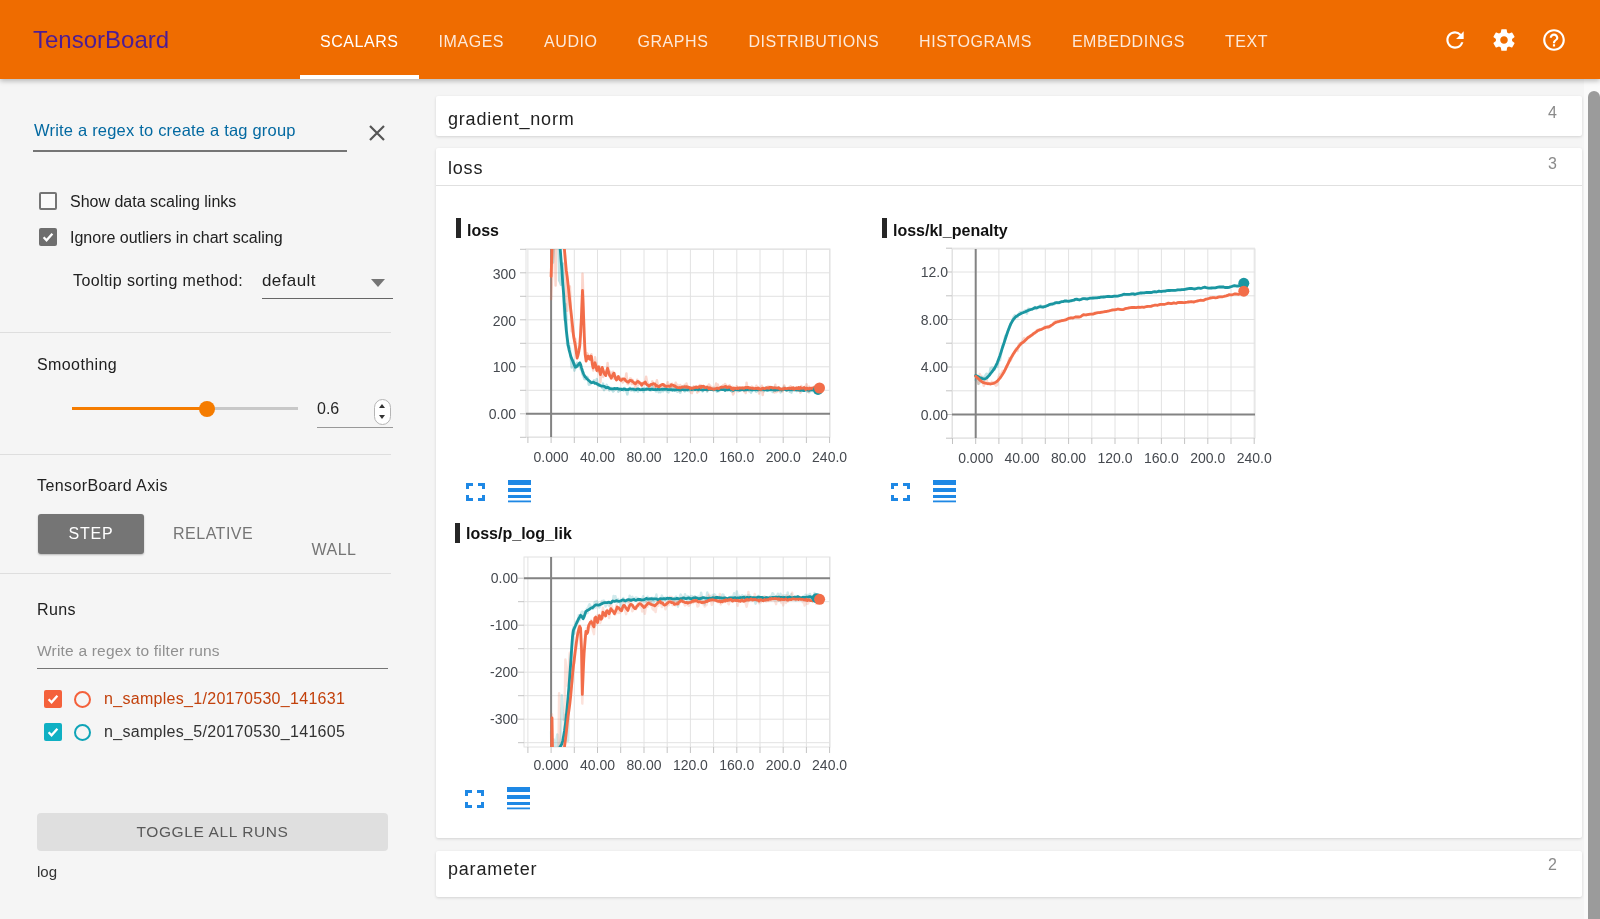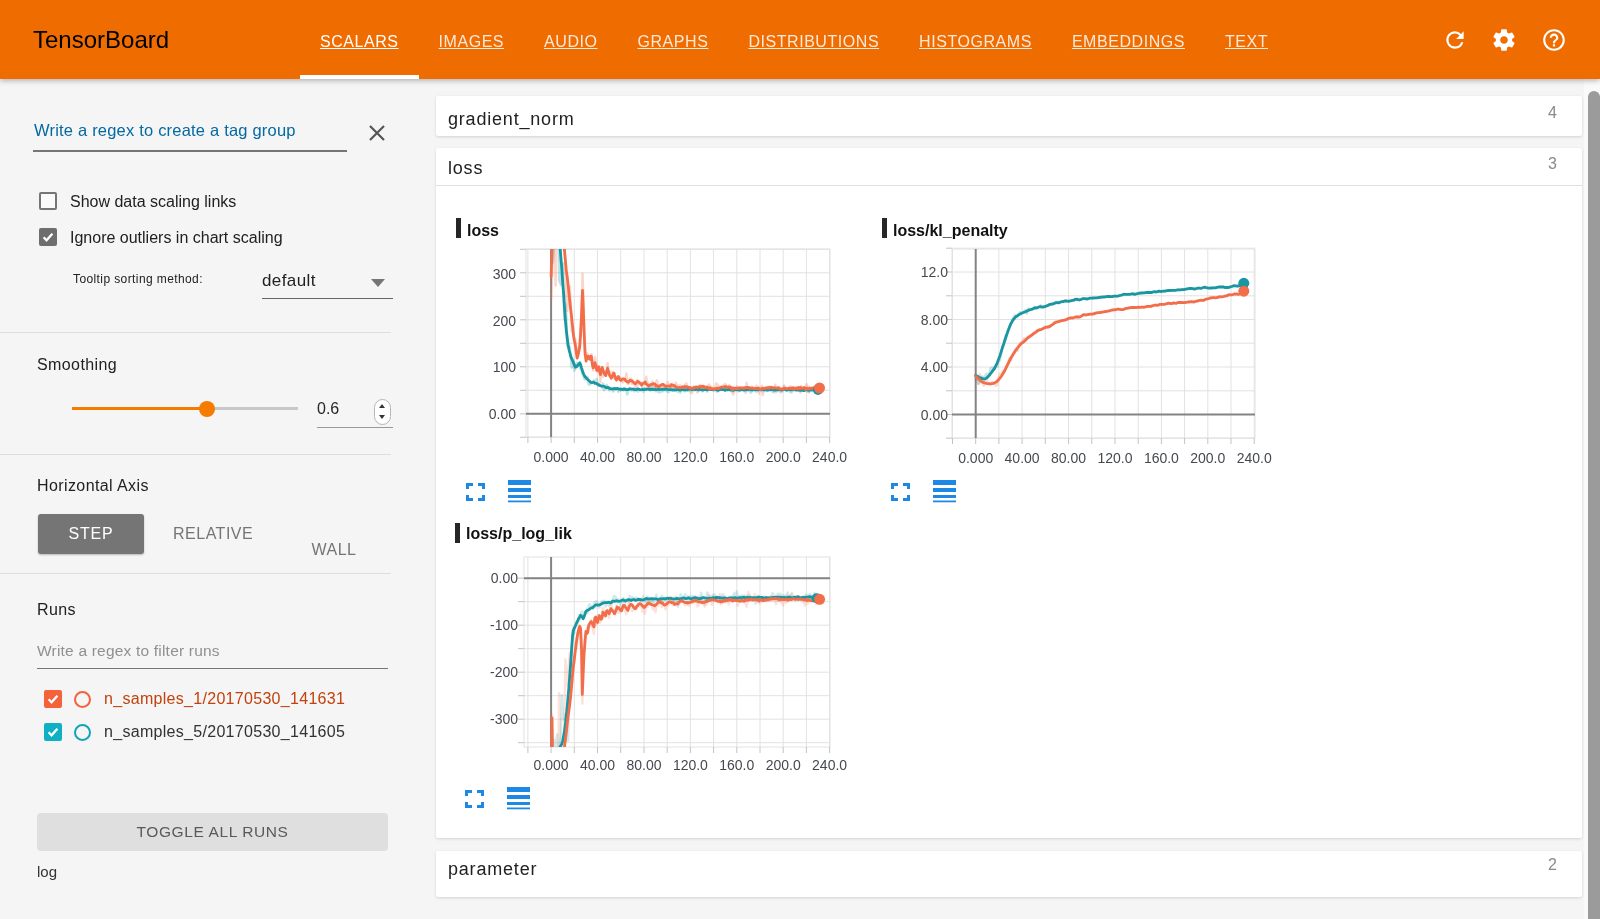--- a/index.html
+++ b/index.html
@@ -1,21 +1,21 @@
 <!DOCTYPE html>
 <html><head><meta charset="utf-8"><style>
 * { margin:0; padding:0; box-sizing:border-box; }
 html,body { width:1600px; height:919px; overflow:hidden; background:#f5f5f5;
   font-family:"Liberation Sans",sans-serif; }
 .abs { position:absolute; }
 #header { position:absolute; left:0; top:0; width:1600px; height:79px; background:#ef6c00;
   box-shadow:0 2px 5px rgba(0,0,0,0.26); z-index:10; }
-#logo { position:absolute; left:33px; top:0; line-height:79px; color:#000000; font-size:24px; }
+#logo { position:absolute; left:33px; top:0; line-height:79px; color:#4c1d95; font-size:24px; }
 #tabs { position:absolute; left:300px; top:0; height:79px; display:flex; }
-.tab { padding:2px 20px 0; line-height:79px; color:rgba(255,255,255,0.85); font-size:16px; letter-spacing:0.55px; position:relative;text-decoration:underline; }
+.tab { padding:2px 20px 0; line-height:79px; color:rgba(255,255,255,0.85); font-size:16px; letter-spacing:0.55px; position:relative; }
 .tab.active { color:#fff; }
 .tab.active::after { content:""; position:absolute; left:0; right:0; bottom:0; height:4px; background:#fff; }
 .hicon { position:absolute; top:27px; }
 .divider { position:absolute; left:0; width:391px; height:1px; background:#dedede; }
 .card { position:absolute; left:436px; background:#fff; width:1146px;
   box-shadow:0 1px 3px rgba(0,0,0,0.14); border-radius:2px; }
 .cardtitle { position:absolute; left:12px; font-size:18px; letter-spacing:0.8px; color:#212121; }
 .cardnum { position:absolute; right:25px; font-size:16px; color:#8a8a8a; }
 .charttitle { position:absolute; font-size:16px; font-weight:bold; color:#111; }
 .titlebar { position:absolute; width:5px; height:19.5px; background:#262626; }
@@ -52,42 +52,42 @@
 
 <div class="abs" style="left:39px;top:192px;width:18px;height:18px;border:2px solid #757575;border-radius:2px;background:#fafafa;"></div>
 <div class="abs" style="left:70px;top:193px;font-size:16px;color:#212121;">Show data scaling links</div>
 <div class="abs" style="left:39px;top:228px;width:18px;height:18px;border-radius:2px;background:#6e6e6e;">
     <svg width="14" height="14" viewBox="0 0 24 24" style="position:absolute;left:2px;top:2px">
       <path fill="none" stroke="#fff" stroke-width="4" d="M4.5 12.5l5 5 10-11"></path>
     </svg>
   </div>
 <div class="abs" style="left:70px;top:229px;font-size:16px;color:#212121;">Ignore outliers in chart scaling</div>
 
-<div class="abs" style="left:73px;top:272px;font-size:12px;letter-spacing:0.4px;color:#212121;">Tooltip sorting method:</div>
+<div class="abs" style="left:73px;top:272px;font-size:16px;letter-spacing:0.4px;color:#212121;">Tooltip sorting method:</div>
 <div class="abs" style="left:262px;top:271px;font-size:17px;letter-spacing:0.4px;color:#212121;">default</div>
 <div class="abs" style="left:371px;top:279px;width:0;height:0;border-left:7px solid transparent;border-right:7px solid transparent;border-top:8px solid #757575;"></div>
 <div class="abs" style="left:262px;top:298px;width:131px;height:1px;background:#666;"></div>
 
 <div class="divider" style="top:332px"></div>
 
 <div class="abs" style="left:37px;top:356px;font-size:16px;letter-spacing:0.4px;color:#212121;">Smoothing</div>
 <div class="abs" style="left:72px;top:407px;width:226px;height:3px;background:#c8c8c8;"></div>
 <div class="abs" style="left:72px;top:407px;width:135px;height:3px;background:#f57c00;"></div>
 <div class="abs" style="left:199px;top:401px;width:16px;height:16px;border-radius:50%;background:#f57c00;"></div>
 <div class="abs" style="left:317px;top:400px;font-size:16px;color:#262626;">0.6</div>
 <div class="abs" style="left:374px;top:399px;width:17px;height:26px;border:1.5px solid #b5b5b5;border-radius:9px;background:#fff;">
   <svg width="14" height="23" viewBox="0 0 14 23" style="position:absolute;left:0px;top:0px">
       <path fill="#333" d="M4 8l3-4 3 4zM4 15l3 4 3-4z"></path>
     </svg>
 </div>
 <div class="abs" style="left:317px;top:427px;width:76px;height:1px;background:#999;"></div>
 
 <div class="divider" style="top:454px"></div>
 
-<div class="abs" style="left:37px;top:477px;font-size:16px;letter-spacing:0.4px;color:#212121;">Horizontal Axis</div>
+<div class="abs" style="left:37px;top:477px;font-size:16px;letter-spacing:0.4px;color:#212121;">TensorBoard Axis</div>
 <div class="abs" style="left:38px;top:514px;width:106px;height:40px;background:#757575;border-radius:3px;box-shadow:0 1px 2px rgba(0,0,0,0.25);color:#fff;font-size:16px;letter-spacing:0.8px;text-align:center;line-height:40px;">STEP</div>
 <div class="abs" style="left:173px;top:514px;width:80px;height:40px;color:#757575;font-size:16px;letter-spacing:0.5px;text-align:center;line-height:40px;">RELATIVE</div>
 <div class="abs" style="left:304px;top:530px;width:60px;height:40px;color:#757575;font-size:16px;letter-spacing:0.5px;text-align:center;line-height:40px;">WALL</div>
 
 <div class="divider" style="top:573px"></div>
 
 <div class="abs" style="left:37px;top:601px;font-size:16px;letter-spacing:0.4px;color:#212121;">Runs</div>
 <div class="abs" style="left:37px;top:642px;font-size:15.5px;letter-spacing:0.2px;color:#909090;">Write a regex to filter runs</div>
 <div class="abs" style="left:37px;top:668px;width:351px;height:1.2px;background:#757575;"></div>
 

